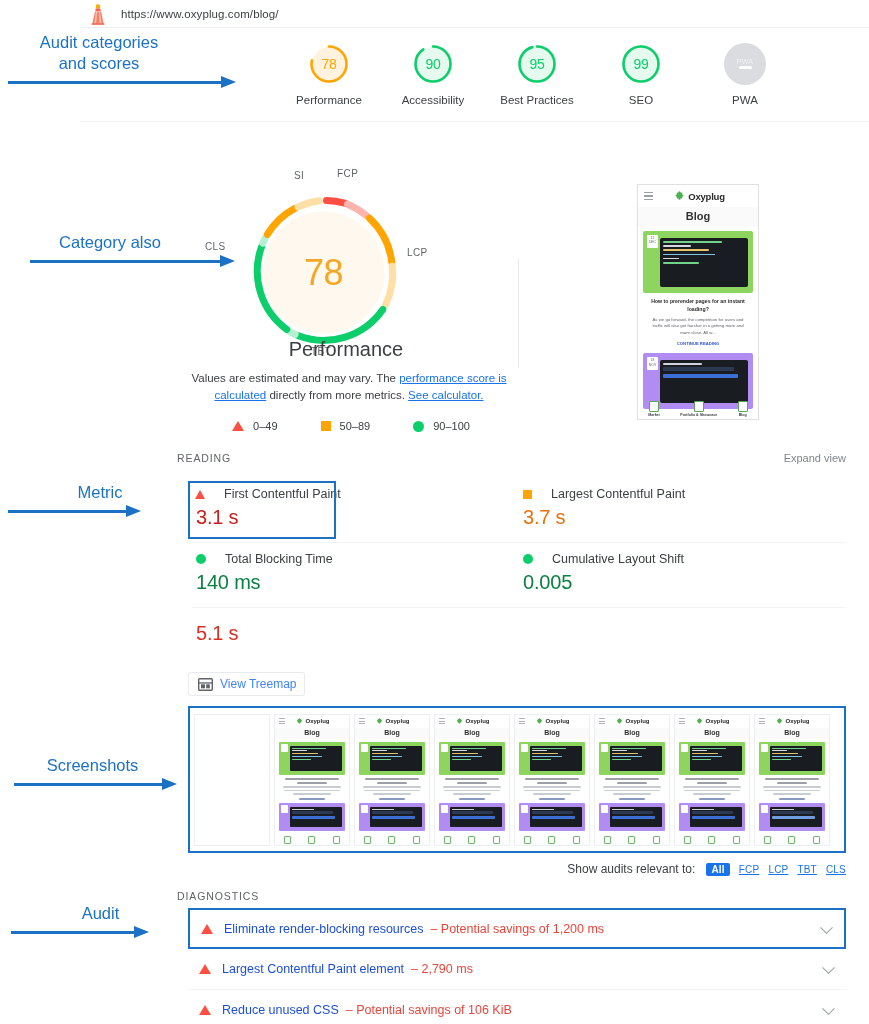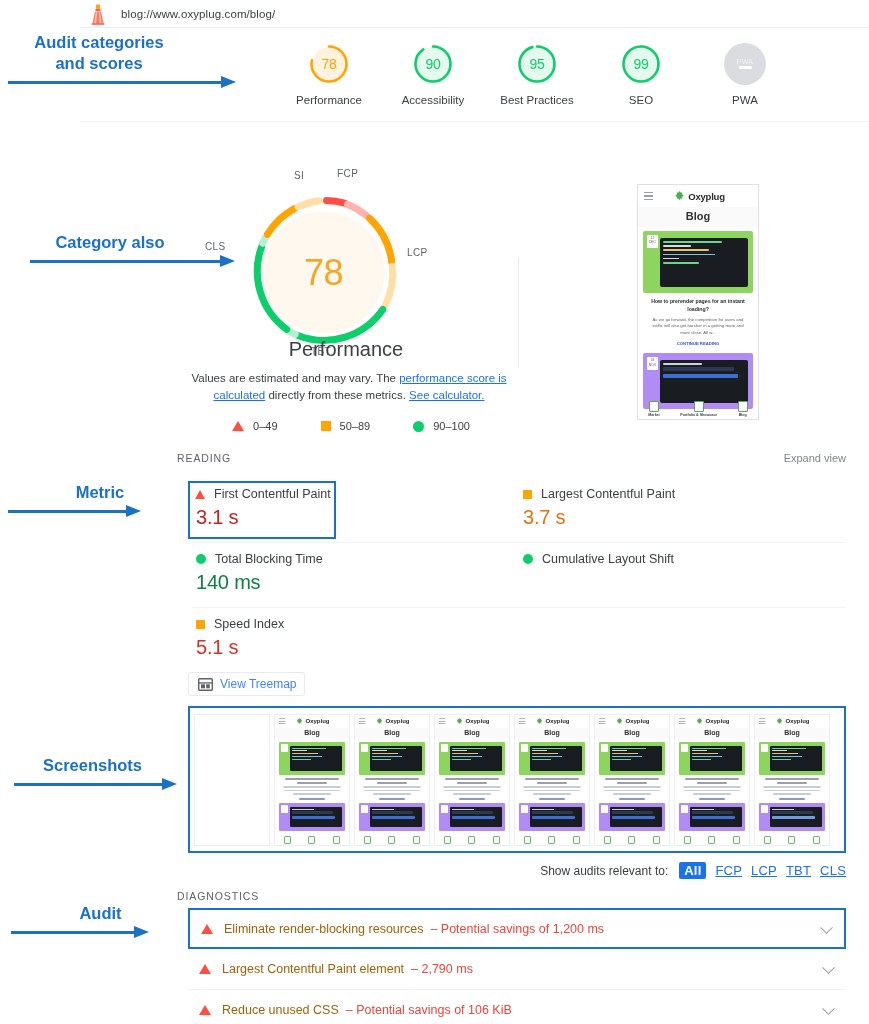--- a/index.html
+++ b/index.html
@@ -131,21 +131,21 @@
   #expand-view { font-size: 11px; color: #80868b; }
   #metrics-grid {
     position: absolute; left: 192px; top: 478px; width: 654px;
     display: grid; grid-template-columns: 327px 327px; row-gap: 0;
   }
   .metric {
     height: 65px; box-sizing: border-box; padding: 9px 0 0 2px;
     border-bottom: 1px solid #f1f3f4; position: relative;
   }
   .metric.nb { border-bottom: none; }
-  .m-top { display: flex; align-items: center; gap: 9px; }
+  .m-top { display: flex; align-items: center; gap: 19px; }
   .m-name { font-size: 12.5px; color: #3c4043; }
   .m-val { font-size: 20px; margin-top: 5px; margin-left: 2px; letter-spacing: -.2px;}
   .m-ico-tri { width:0;height:0;border-left:5.5px solid transparent;border-right:5.5px solid transparent;border-bottom:9.5px solid #ff4e42; margin-left:1px;}
   .m-ico-sq { width: 9px; height: 9px; background: #ffa400; margin-left: 2px;}
   .m-ico-dot { width: 10px; height: 10px; border-radius: 50%; background: #0cce6b; margin-left: 2px;}
   #metric-highlight {
     position: absolute; left: 188px; top: 481px; width: 148px; height: 58px;
     border: 2px solid #1b72c4; box-sizing: border-box;
   }
 
@@ -187,46 +187,46 @@
   .f-nav { position:absolute; bottom:1px; left:0; right:0; display:flex; justify-content: space-around;}
   .f-nav i { width: 5px; height: 6px; background:#fff; border:1px solid #6cba6c; border-radius:1px; display:block;}
 
   
   #audit-filter {
     position: absolute; right: 23px; top: 862px;
     display: flex; align-items: center; gap: 9px;
   }
   #audit-filter .q { font-size: 12px; color: #3c4043; margin-right: 2px; }
   .fchip {
-    font-size: 13px; color: #1a73e8; text-decoration: underline; letter-spacing: .2px;
+    font-size: 10px; color: #1a73e8; text-decoration: underline; letter-spacing: .2px;
   }
   .fchip.active {
     background: #1a73e8; color: #fff; text-decoration: none; font-weight: bold;
     padding: 1px 5px; border-radius: 2px;
   }
 
   
   #diag-head { position: absolute; left: 177px; top: 890px; }
   #diag-list { position: absolute; left: 188px; top: 908px; width: 658px; }
   .diag-row {
     height: 41px; display: flex; align-items: center; box-sizing: border-box;
     border-bottom: 1px solid #f1f3f4; padding-left: 11px; position: relative;
   }
   .diag-row.hl { border: 2px solid #1b72c4; border-bottom: 2px solid #1b72c4; }
   .d-tri { width:0;height:0;border-left:6px solid transparent;border-right:6px solid transparent;border-bottom:10.5px solid #ff4e42; flex: 0 0 auto;}
-  .d-title { font-size: 12.5px; color: #a16207; margin-left: 11px; }
+  .d-title { font-size: 12.5px; color: #1d4ed8; margin-left: 11px; }
   .d-sub { font-size: 12.5px; color: #e8453c; margin-left: 7px; }
   .chev {
     position: absolute; right: 13px; top: 50%; width: 8px; height: 8px;
     border-right: 1.4px solid #9aa0a6; border-bottom: 1.4px solid #9aa0a6;
     transform: translateY(-65%) rotate(45deg);
   }
 
   
-  .anno { position: absolute; font-weight: bold; }
+  .anno { position: absolute; }
   .anno .txt {
     color: #1b72c4; font-size: 16.5px; text-align: center; line-height: 21px; white-space: pre-line;
   }
   .anno .arrow { position: relative; height: 12px; margin-top: 2px; }
   .anno .arrow .shaft { position: absolute; left: 0; top: 5px; height: 2.6px; background: #1b72c4; }
   .anno .arrow .head {
     position: absolute; top: 0; width: 0; height: 0;
     border-top: 6.5px solid transparent; border-bottom: 6.5px solid transparent;
     border-left: 15px solid #1b72c4;
   }
@@ -238,21 +238,21 @@
   <div id="lh-icon">
     <svg width="26" height="22" viewBox="0 0 26 22">
       <circle cx="13" cy="3.5" r="2.3" fill="#f9ab00"></circle>
       <rect x="10.4" y="5.6" width="5.2" height="2.6" rx="1" fill="#f4634f"></rect>
       <path d="M10 8.6 L16 8.6 L18.6 20.5 L7.4 20.5 Z" fill="#fa7b62"></path>
       <path d="M10.9 8.6 L12.2 8.6 L11.1 20.5 L9.2 20.5 Z" fill="#ffffff" opacity=".55"></path>
       <path d="M13.6 8.6 L14.9 8.6 L16.6 20.5 L14.7 20.5 Z" fill="#ffffff" opacity=".55"></path>
       <rect x="6.6" y="20.2" width="12.8" height="1.6" rx=".6" fill="#ea5c47"></rect>
     </svg>
   </div>
-  <div class="url-text">blog://www.oxyplug.com/blog/</div>
+  <div class="url-text">https://www.oxyplug.com/blog/</div>
 </div>
 
 <div id="scores">
     <div class="score-item">
       <div class="gauge-sm">
         <svg width="42" height="42" viewBox="0 0 42 42">
           <circle cx="21" cy="21" r="17" fill="#fff3e0"></circle>
           <circle cx="21" cy="21" r="17.5" fill="none" stroke="#ffa400" stroke-width="2.6" stroke-linecap="round" stroke-dasharray="85.8 24.2" transform="rotate(-90 21 21)"></circle>
         </svg>
         <div class="val" style="color: rgb(255, 164, 0);">78</div>
@@ -325,21 +325,21 @@
     <div class="arc-label" style="left:63px; top:-10px;">SI</div>
     <div class="arc-label" style="left:106px; top:-12px;">FCP</div>
     <div class="arc-label" style="left:176px; top:67px;">LCP</div>
     <div class="arc-label" style="left:80px; top:166px;">TBT</div>
     <div class="arc-label" style="left:-26px; top:61px;">CLS</div>
   </div>
 
   <div id="perf-title">Performance</div>
 
   <div id="cat-desc">
-    <span>Values are estimated and may vary. The </span><a href="#">performance score is calculated</a><span> directly from these metrics. </span><a href="#">See calculator.</a>
+    <span>Values are estimated and may vary. The </span><a href="#">performance score is calculated</a><span> directly from more metrics. </span><a href="#">See calculator.</a>
   </div>
 
   <div id="legend">
       <div class="legend-item">
         <div class="tri-red"></div>
         <span class="t">0–49</span>
       </div>
       <div class="legend-item">
         <div class="sq-orange"></div>
         <span class="t">50–89</span>
@@ -432,26 +432,23 @@
         <div class=" m-ico-dot"></div>
         <div class="m-name">Total Blocking Time</div>
       </div>
       <div class="m-val" style="color: rgb(11, 128, 67);">140 ms</div>
     </div>
     <div class="metric">
       <div class="m-top">
         <div class=" m-ico-dot"></div>
         <div class="m-name">Cumulative Layout Shift</div>
       </div>
+      <div class="m-val" style="color: rgb(11, 128, 67);">0.005</div>
     </div>
     <div class="metric nb">
-      <div class="m-top">
-        <div class=" m-ico-sq"></div>
-        <div class="m-name">Speed Index</div>
-      </div>
       <div class="m-val" style="color: rgb(217, 48, 37);">5.1 s</div>
     </div>
     <div class="metric nb" style="border-bottom: none;"></div>
   </div>
 <div id="metric-highlight"></div>
 
 <div id="treemap-btn">
   <svg width="15" height="13" viewBox="0 0 15 13">
     <rect x="0.7" y="0.7" width="13.6" height="11.6" rx="1" fill="none" stroke="#5f6368" stroke-width="1.4"></rect>
     <rect x="3" y="6.3" width="4" height="4" fill="#5f6368"></rect>

